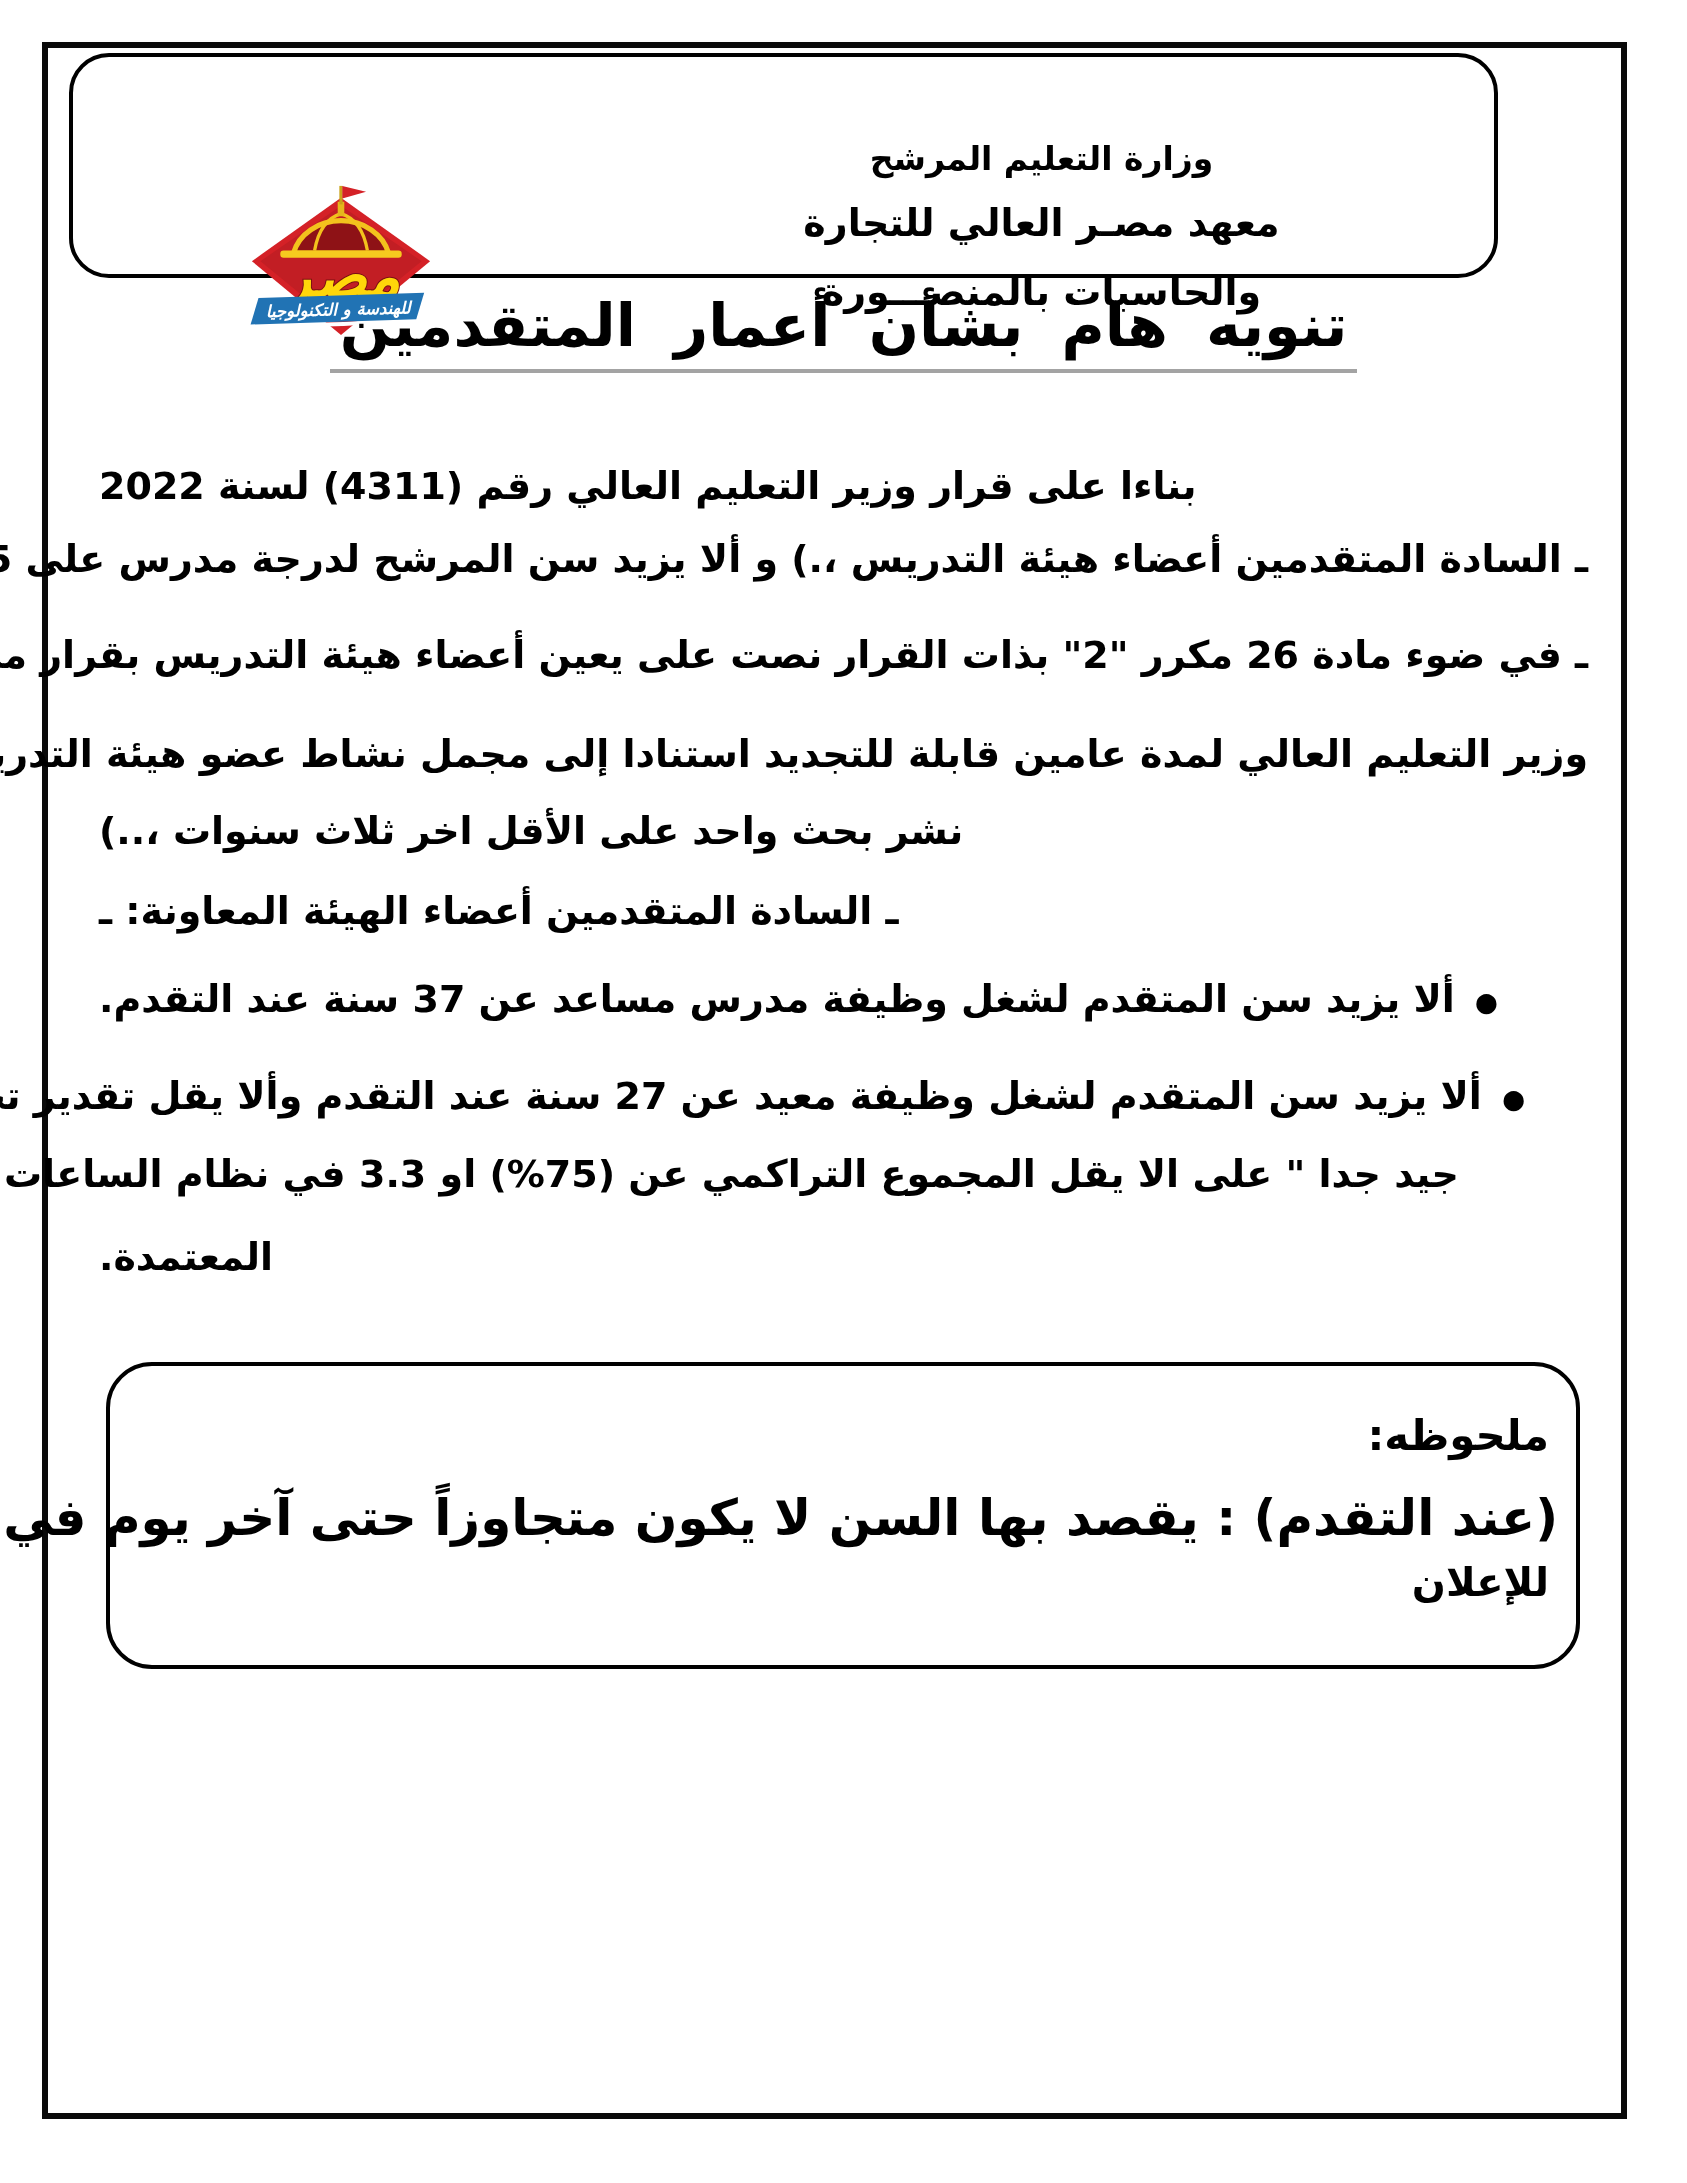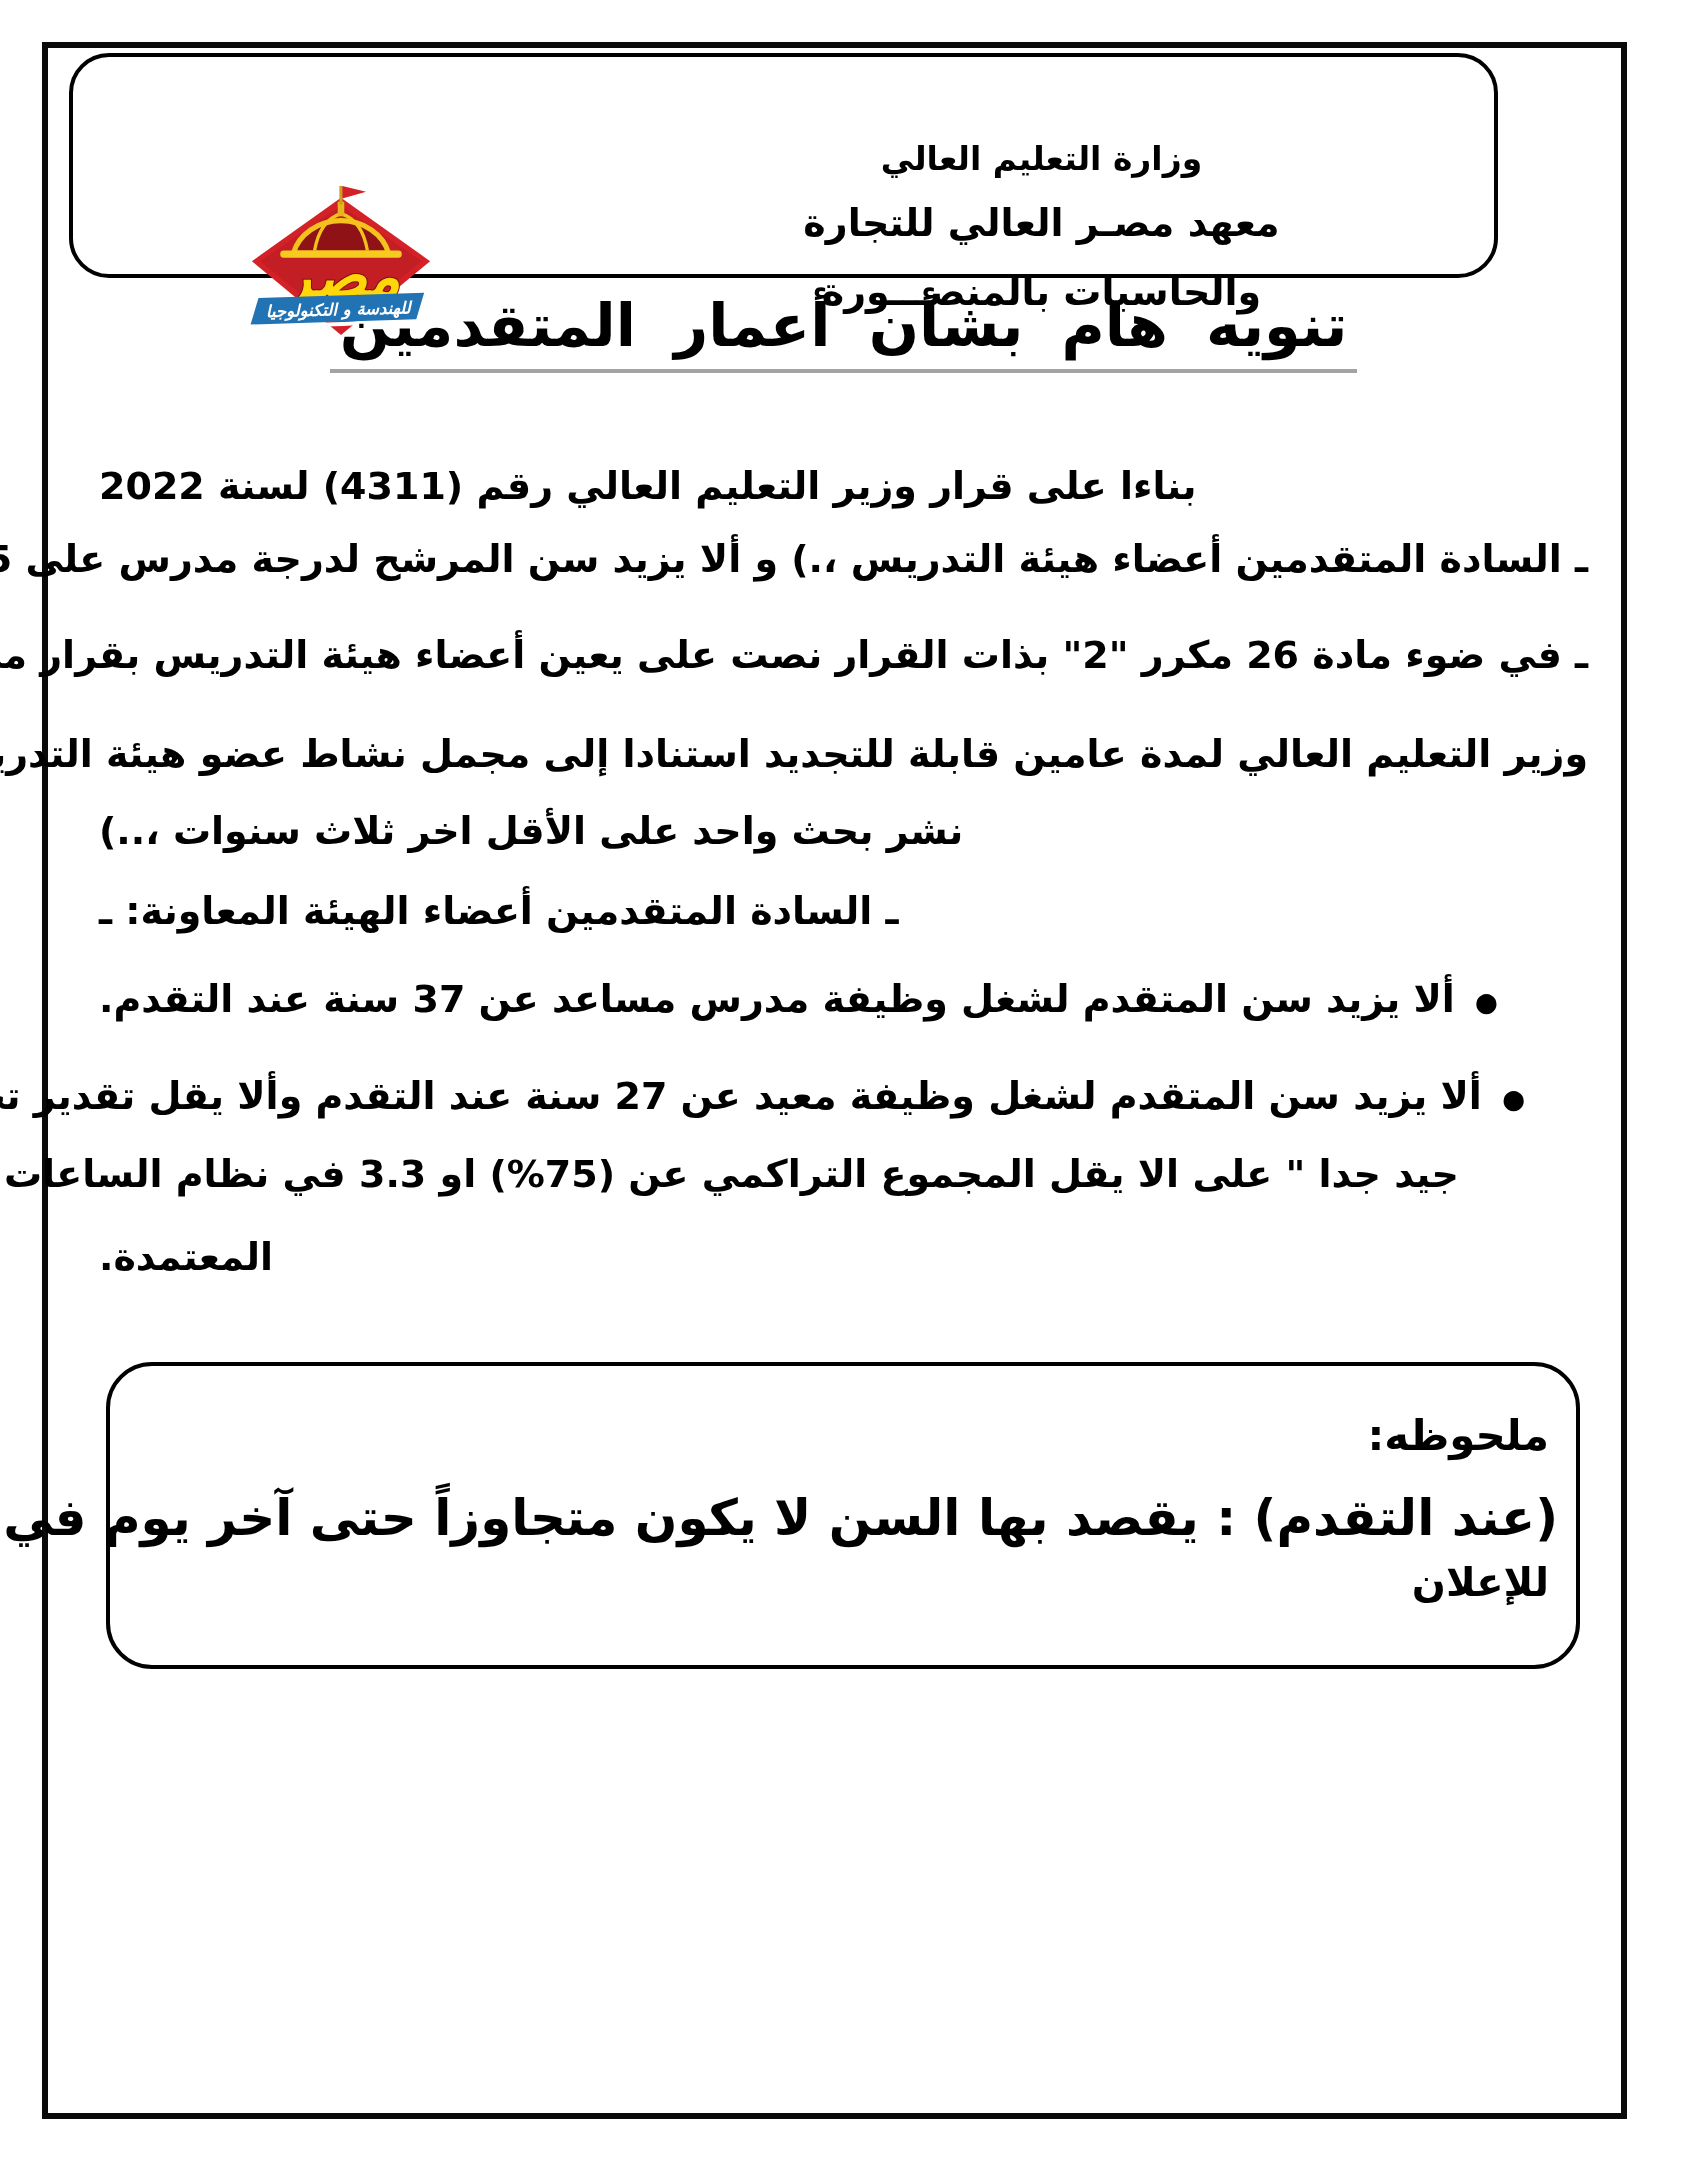--- a/index.html
+++ b/index.html
@@ -132,21 +132,21 @@
         <polygon points="152,10 188,19 152,29" fill="#d42127"></polygon>
 
         <text x="150" y="178" text-anchor="middle" class="logo-mark" font-size="92" fill="#ffd60a" stroke="#7a1012" stroke-width="3" paint-order="stroke">مصر</text>
 
         <path d="M 24,216 Q 150,228 278,206" fill="none" stroke="#ffffff" stroke-width="6"></path>
         <polygon points="25,180 276,172 264,212 13,220" fill="#2173b4"></polygon>
         <text x="146" y="206" text-anchor="middle" class="logo-mark" font-size="25" fill="#ffffff" transform="rotate(-1.5 146 200)">للهندسة و التكنولوجيا</text>
       </svg>
     </div>
     <div class="header-text">
-      <div class="ministry-line">وزارة التعليم العالي</div>
+      <div class="ministry-line">وزارة التعليم المرشح</div>
       <div class="institute-line">معهد مصـر العالي للتجارة والحاسبات بالمنصـــورة</div>
     </div>
   </div>
 
   <div class="title">
     <span class="title-text">تنويه هام بشأن أعمار المتقدمين</span>
   </div>
 
   <div class="l al-right" id="l1">بناءا على قرار وزير التعليم العالي رقم (4311) لسنة 2022</div>
   <div class="l just" id="l2">ـ السادة المتقدمين أعضاء هيئة التدريس ،.) و ألا يزيد سن المرشح لدرجة مدرس على 45 سنة)</div>

